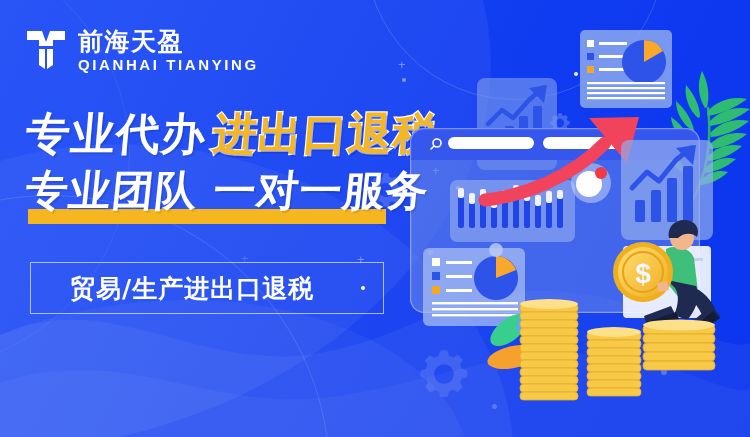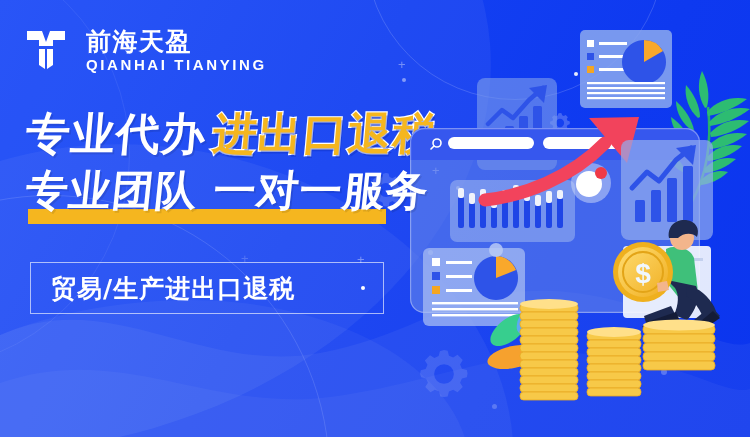--- a/index.html
+++ b/index.html
@@ -26,21 +26,21 @@
   .bg-arc.a1{left:-230px;top:195px;width:560px;height:560px;}
   .bg-arc.a2{left:365px;top:-200px;width:300px;height:300px;border-color:rgba(255,255,255,.16);}
   .bg-arc.a3{left:-300px;top:-60px;width:430px;height:430px;border-color:rgba(255,255,255,.07);}
   .bg-wave{position:absolute;left:0;bottom:0;width:100%;height:180px;}
   
   .dot{position:absolute;border-radius:50%;background:#fff;}
   .plus{position:absolute;color:rgba(255,255,255,.38);font-size:13px;line-height:1;
     font-family:"Liberation Sans",sans-serif;}
   .gear{position:absolute;opacity:.16;}
   
-  .logo{position:absolute;left:25px;top:28px;display:flex;align-items:center;gap:19px;}
+  .logo{position:absolute;left:25px;top:28px;display:flex;align-items:center;gap:11px;}
   .logo-mark{width:42px;height:44px;}
   .logo-txt{display:flex;flex-direction:column;gap:3px;}
   .logo-cn{font-size:25px;font-weight:bold;color:#fff;letter-spacing:1.5px;line-height:1;}
   .logo-en{font-size:15px;font-weight:bold;color:#fff;letter-spacing:2.6px;line-height:1;}
   
   .copy{position:absolute;left:26px;top:112px;width:400px;}
   .line1{display:flex;align-items:baseline;white-space:nowrap;
     font-size:44px;font-weight:bold;line-height:1;letter-spacing:1px;
     font-family:"DejaVu Sans","Liberation Sans",sans-serif;
     transform:skewX(-5deg);}
@@ -51,21 +51,21 @@
   .line2-wrap{position:relative;margin-top:14px;width:362px;}
   .line2{position:relative;z-index:2;font-size:42px;font-weight:bold;color:#fff;
     line-height:1;letter-spacing:1px;white-space:nowrap;transform:skewX(-6deg);
     font-family:"DejaVu Sans","Liberation Sans",sans-serif;
     text-shadow:2px 2px 0 rgba(0,0,0,.10);}
   .line2-bar{position:absolute;left:2px;bottom:-12px;width:358px;height:15px;
     background:#F5B61F;z-index:1;}
   .sub-box{position:absolute;left:30px;top:262px;width:354px;height:52px;
     border:1.2px solid rgba(255,255,255,.62);display:flex;align-items:center;}
   .sub-txt{font-size:25px;font-weight:bold;color:#fff;letter-spacing:1px;
-    margin-left:20px;line-height:1;white-space:nowrap;
+    margin-left:39px;line-height:1;white-space:nowrap;
     font-family:"DejaVu Sans","Liberation Sans",sans-serif;}
   .sub-dot{position:absolute;right:18px;top:50%;width:4px;height:4px;border-radius:50%;
     background:#fff;transform:translateY(-50%);}
   
   .art{position:absolute;left:395px;top:0;width:355px;height:437px;}
   .art svg{position:absolute;left:0;top:0;}
 </style>
 </head>
 <body>
 

